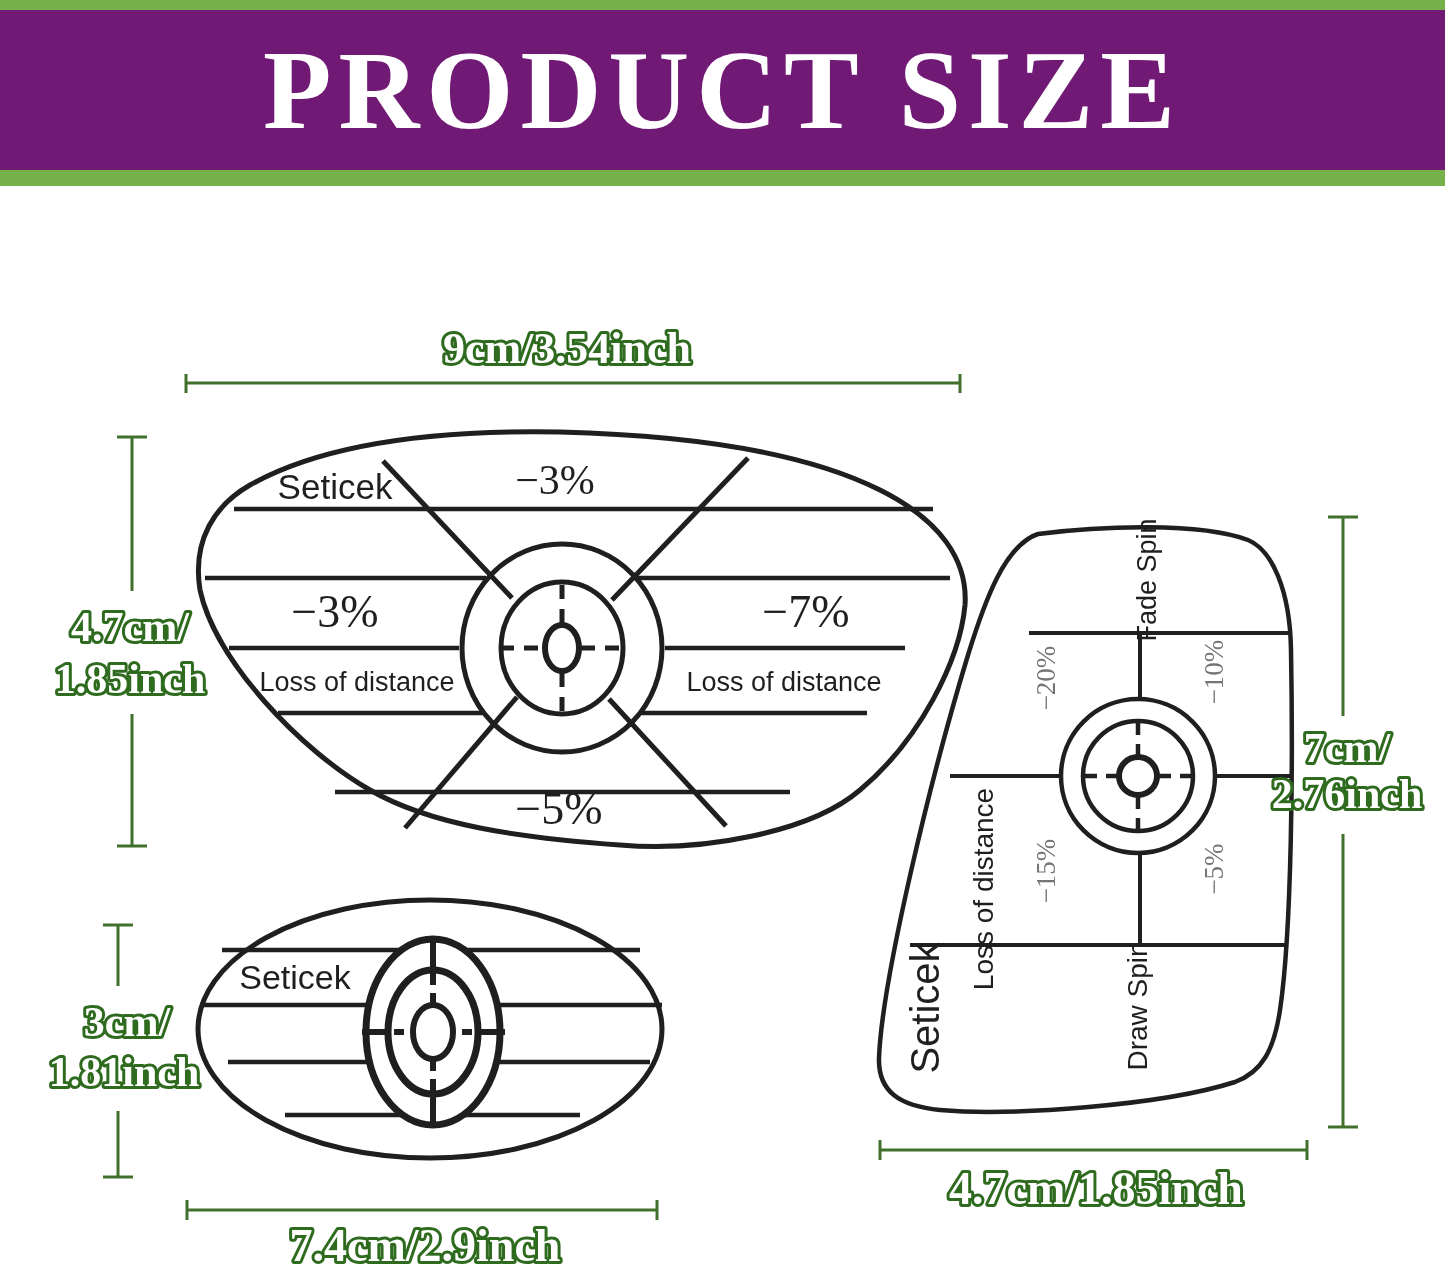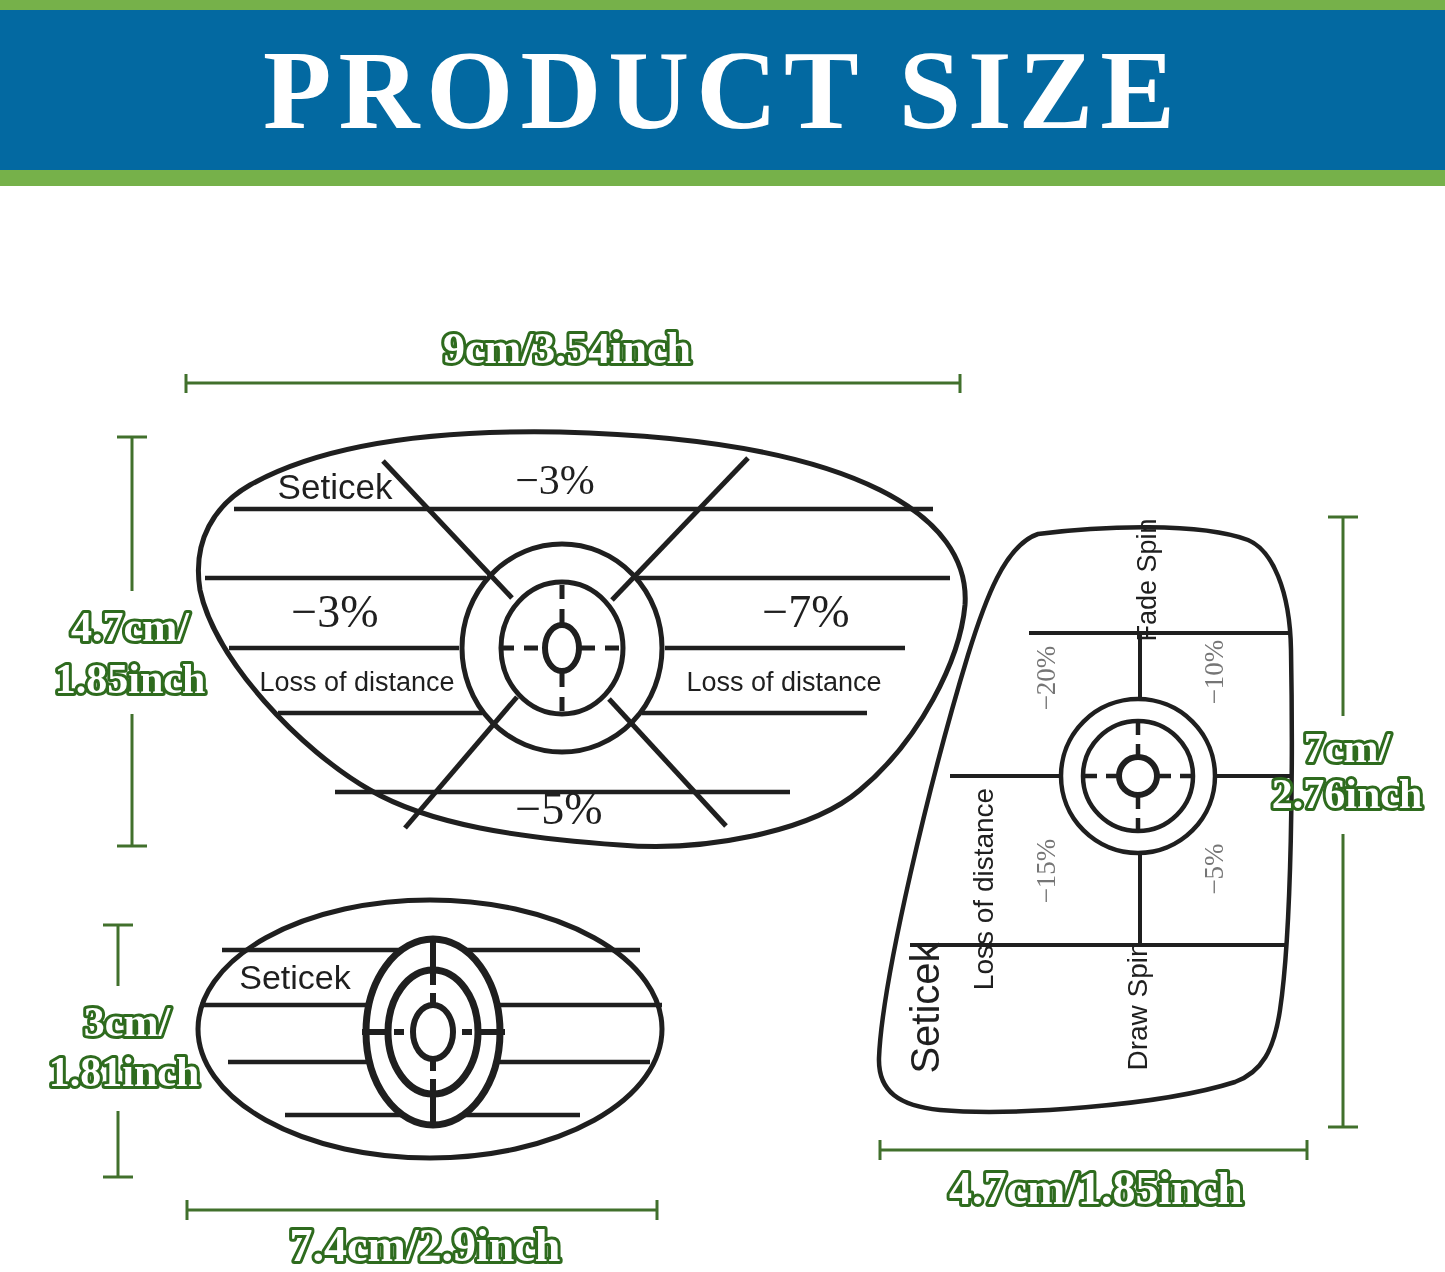--- a/index.html
+++ b/index.html
@@ -1,20 +1,20 @@
 <!DOCTYPE html>
 <html><head>
 <meta charset="utf-8">
 <style>
   html,body{margin:0;padding:0;background:#ffffff;}
   body{width:1445px;height:1272px;overflow:hidden;font-family:"Liberation Sans",sans-serif;}
   .stripe{width:100%;background:#76b14a;}
   .stripe.top{height:10px;}
   .stripe.bottom{height:16px;}
-  .band{width:100%;height:160px;background:#0369a1;display:flex;align-items:center;justify-content:center;}
+  .band{width:100%;height:160px;background:#701a75;display:flex;align-items:center;justify-content:center;}
   .band h1{
     margin:0;color:#ffffff;font-family:"Liberation Serif",serif;font-weight:bold;
     font-size:112px;letter-spacing:7px;line-height:1;
   }
   svg{display:block;}
   svg text{user-select:none;}
   .ink{stroke:#1f1f1f;fill:none;}
   .label-sans{font-family:"Liberation Sans",sans-serif;fill:#1f1f1f;}
   .label-serif{font-family:"Liberation Serif",serif;fill:#1f1f1f;}
   .label-gray{font-family:"Liberation Serif",serif;fill:#757575;}

